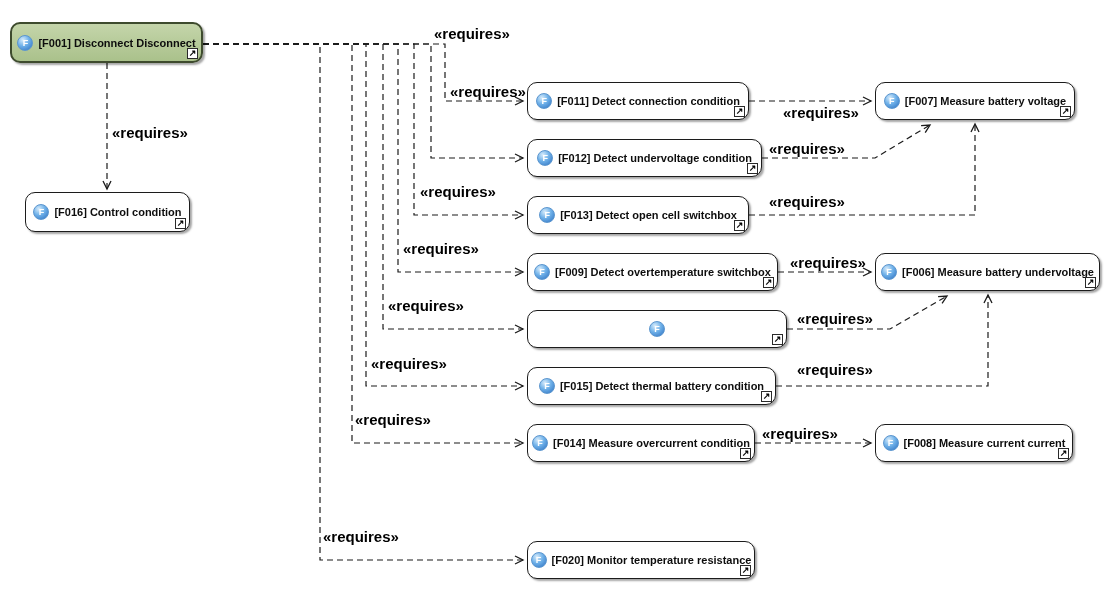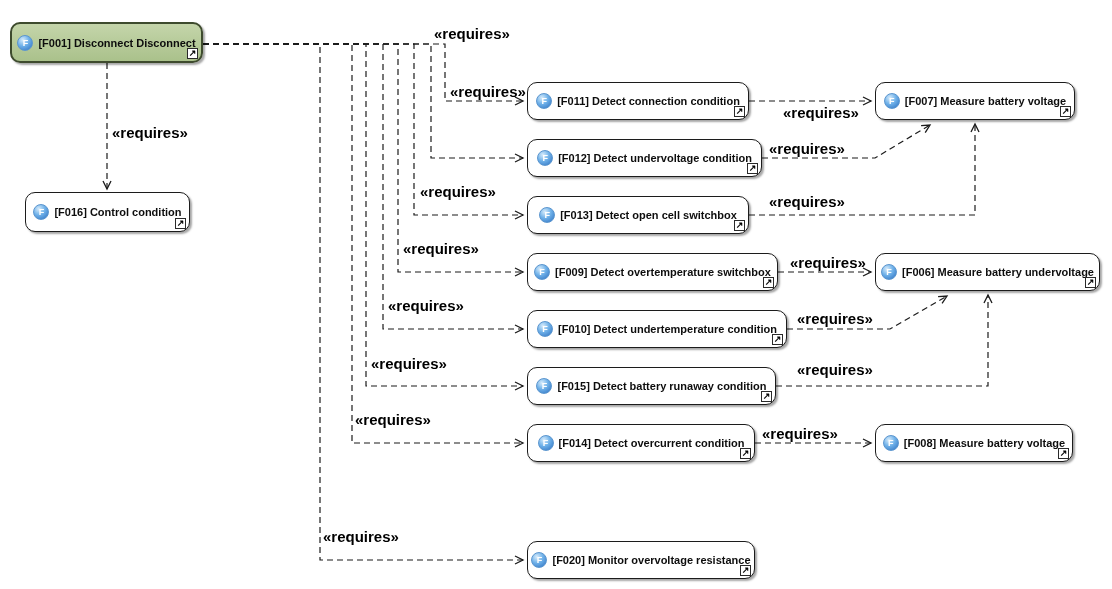--- a/index.html
+++ b/index.html
@@ -137,51 +137,50 @@
         <span>[F013] Detect open cell switchbox</span>
         <span class="corner">↗</span>
       </div>
       <div class="node" style="left: 527px; top: 253px; width: 251px; height: 38px;">
         <span class="ficon">F</span>
         <span>[F009] Detect overtemperature switchbox</span>
         <span class="corner">↗</span>
       </div>
       <div class="node" style="left: 527px; top: 310px; width: 260px; height: 38px;">
         <span class="ficon">F</span>
-        <span>[F010] Detect undertemperature condition</span>
         <span class="corner">↗</span>
       </div>
       <div class="node" style="left: 527px; top: 367px; width: 249px; height: 38px;">
         <span class="ficon">F</span>
-        <span>[F015] Detect battery runaway condition</span>
+        <span>[F015] Detect thermal battery condition</span>
         <span class="corner">↗</span>
       </div>
       <div class="node" style="left: 527px; top: 424px; width: 228px; height: 38px;">
         <span class="ficon">F</span>
-        <span>[F014] Detect overcurrent condition</span>
+        <span>[F014] Measure overcurrent condition</span>
         <span class="corner">↗</span>
       </div>
       <div class="node" style="left: 527px; top: 541px; width: 228px; height: 38px;">
         <span class="ficon">F</span>
-        <span>[F020] Monitor overvoltage resistance</span>
+        <span>[F020] Monitor temperature resistance</span>
         <span class="corner">↗</span>
       </div>
       <div class="node" style="left: 875px; top: 82px; width: 200px; height: 38px;">
         <span class="ficon">F</span>
         <span>[F007] Measure battery voltage</span>
         <span class="corner">↗</span>
       </div>
       <div class="node" style="left: 875px; top: 253px; width: 225px; height: 38px;">
         <span class="ficon">F</span>
         <span>[F006] Measure battery undervoltage</span>
         <span class="corner">↗</span>
       </div>
       <div class="node" style="left: 875px; top: 424px; width: 198px; height: 38px;">
         <span class="ficon">F</span>
-        <span>[F008] Measure battery voltage</span>
+        <span>[F008] Measure current current</span>
         <span class="corner">↗</span>
       </div>
     </div>
   <div id="edge-labels">
       <div class="edge-label" style="left: 112px; top: 124px;">«requires»</div>
       <div class="edge-label" style="left: 434px; top: 25px;">«requires»</div>
       <div class="edge-label" style="left: 450px; top: 83px;">«requires»</div>
       <div class="edge-label" style="left: 420px; top: 183px;">«requires»</div>
       <div class="edge-label" style="left: 403px; top: 240px;">«requires»</div>
       <div class="edge-label" style="left: 388px; top: 297px;">«requires»</div>

